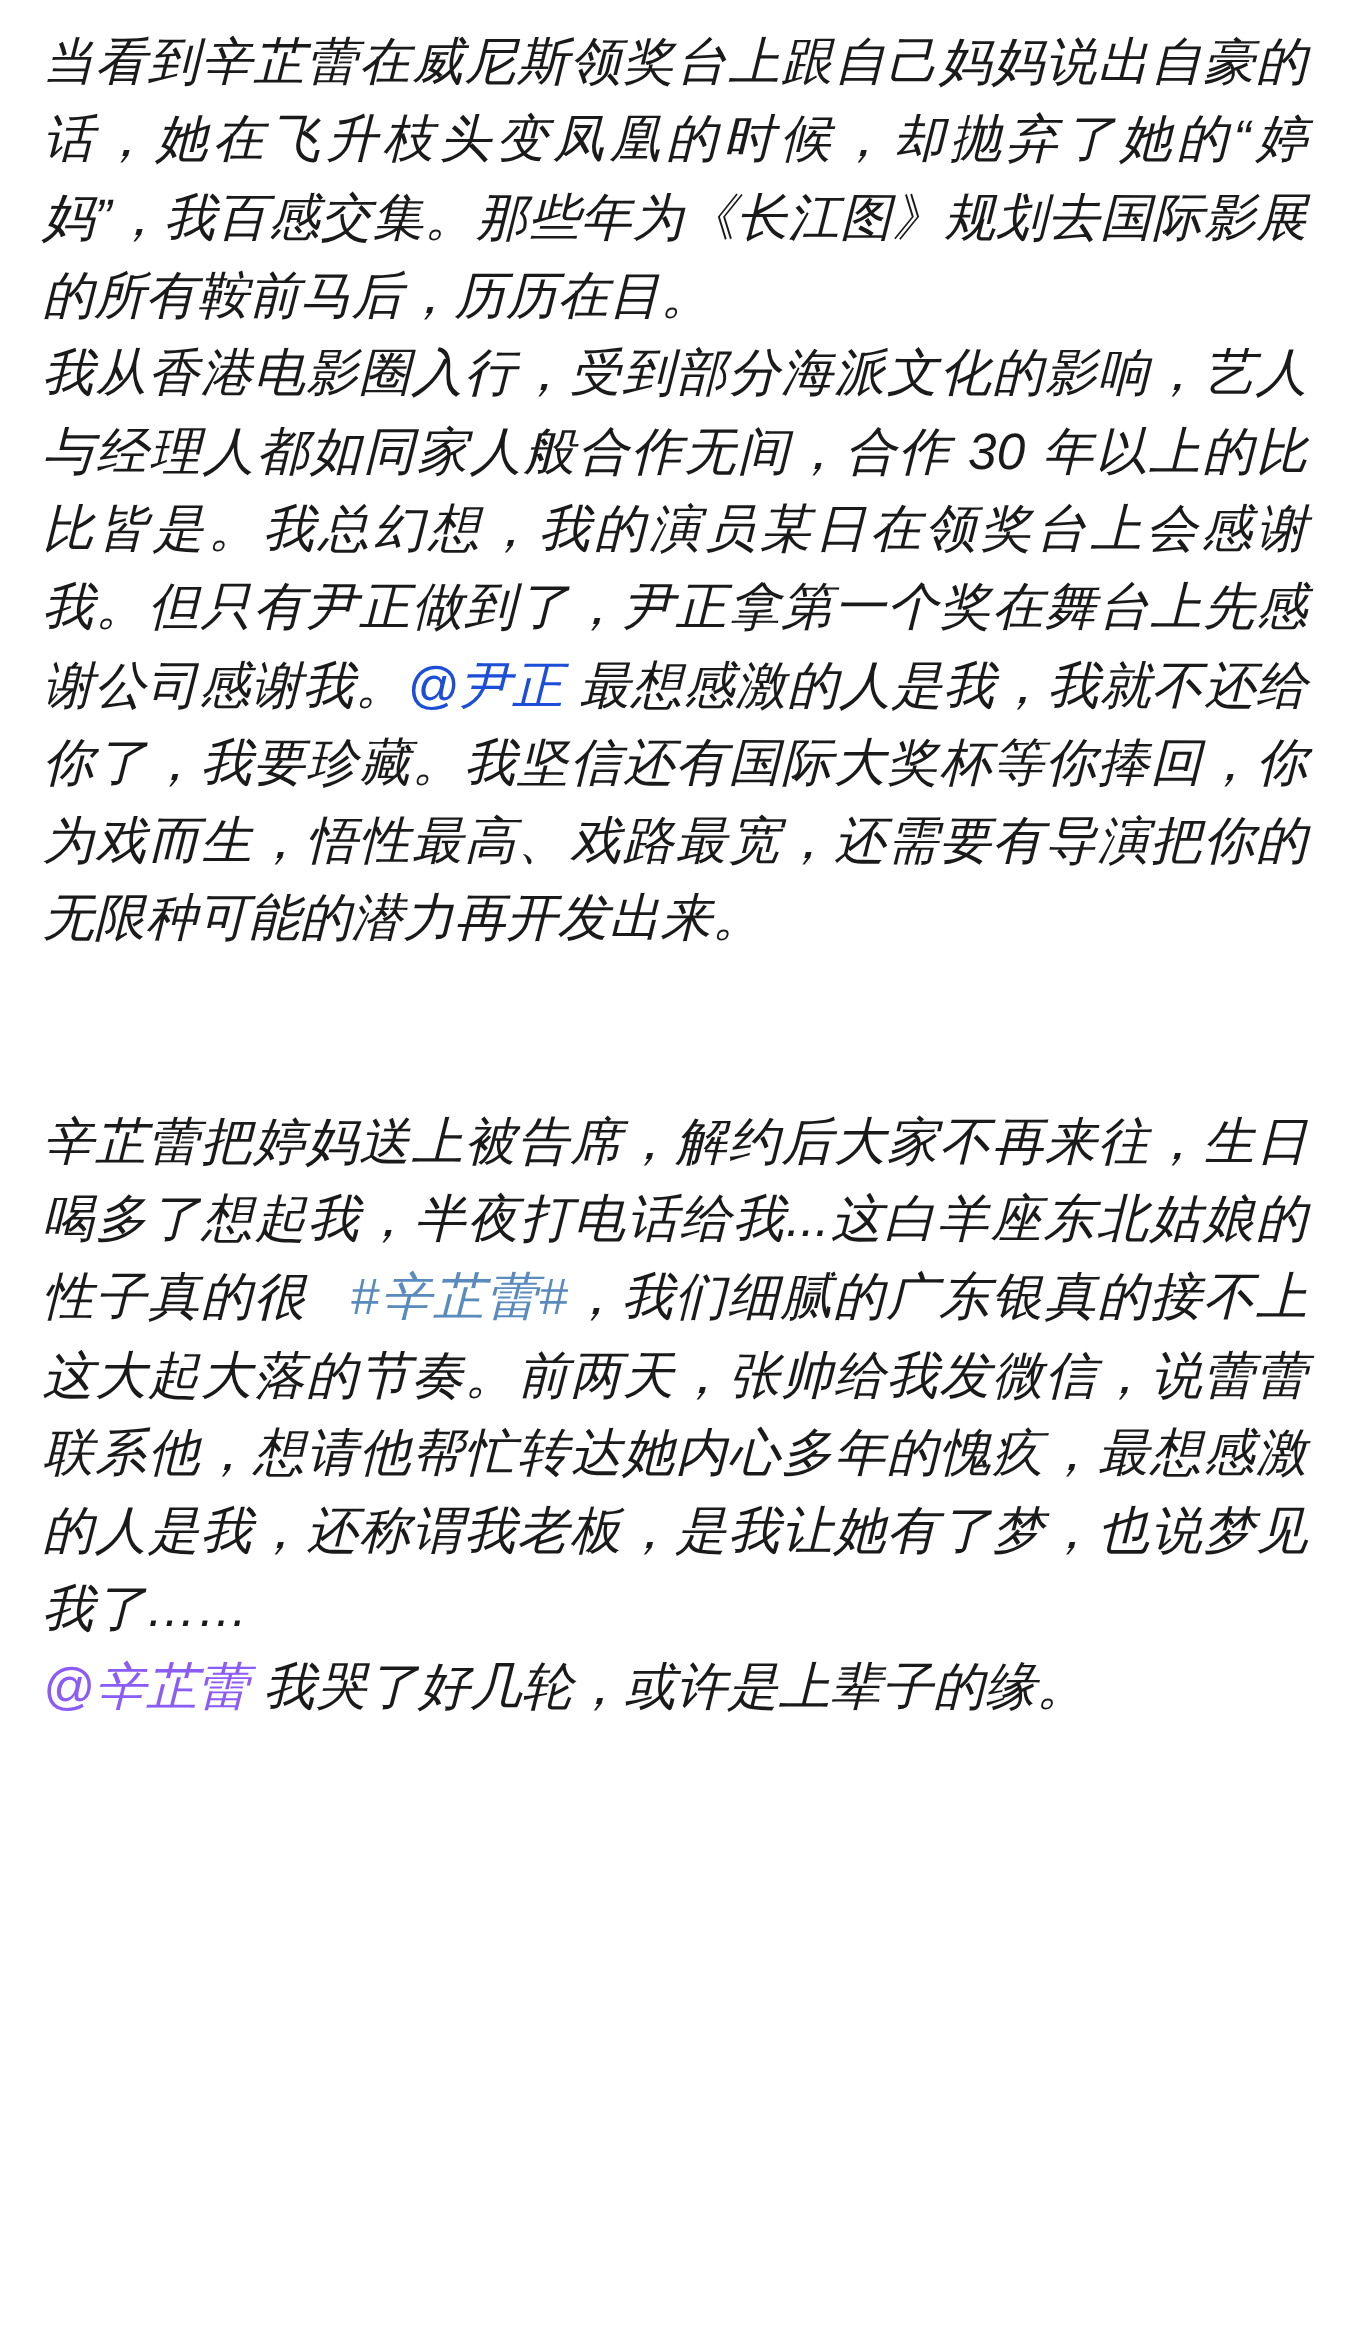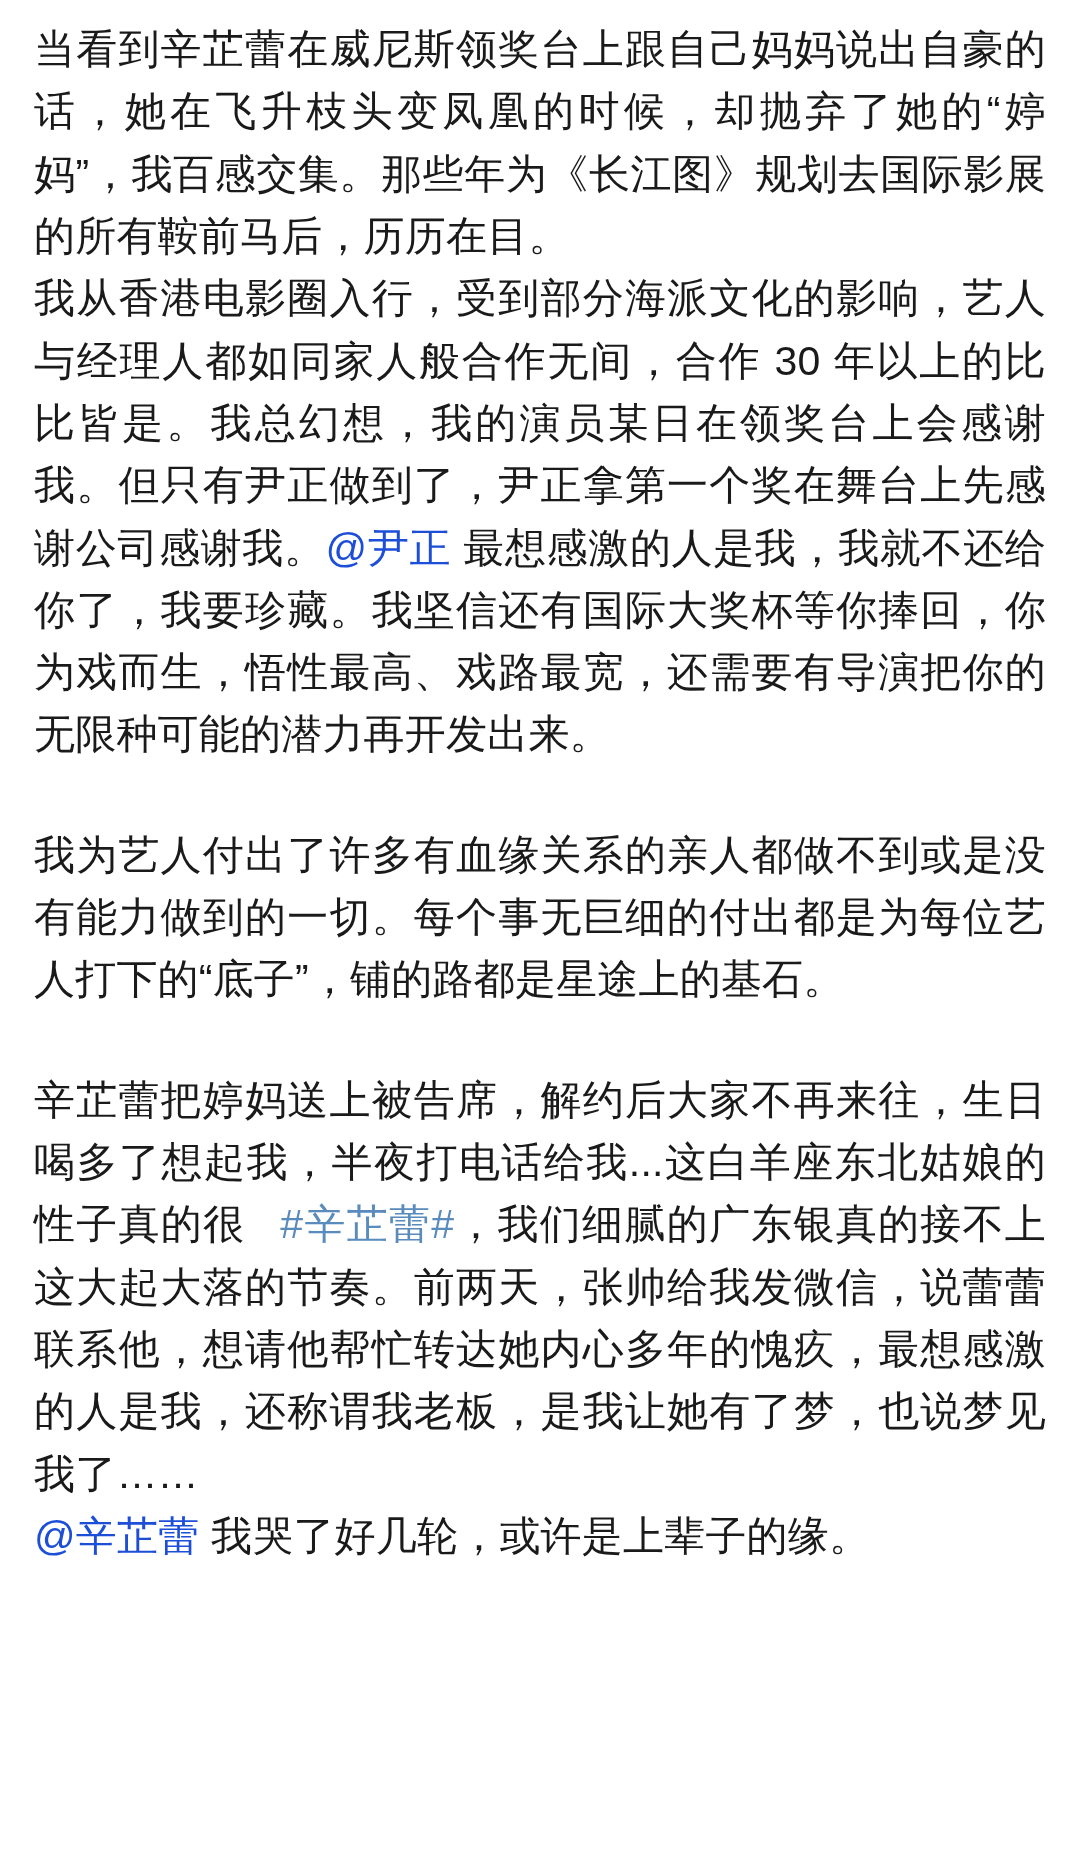--- a/index.html
+++ b/index.html
@@ -21,20 +21,21 @@
     padding: 18px 34px 20px 34px;
   }
   .post-body {
     font-size: 41px;
     line-height: 1.52;
     color: #1a1a1a;
     letter-spacing: 0.2px;
     text-align: justify;
     text-justify: inter-ideograph;
     word-break: break-all;
+    font-style: italic;
   }
   .para {
     margin: 0 0 0 0;
   }
   .para + .para {
     margin-top: 0;
   }
   .spacer {
     height: 58px;
   }
@@ -47,18 +48,17 @@
   }
 </style>
 </head>
 <body>
 
 <div class="page">
   <div class="post-body" id="post-body">
       <p class="para"><span>当看到辛芷蕾在威尼斯领奖台上跟自己妈妈说出自豪的话，她在飞升枝头变凤凰的时候，却抛弃了她的“婷妈”，我百感交集。那些年为《长江图》规划去国际影展的所有鞍前马后，历历在目。</span></p>
       <p class="para"><span>我从香港电影圈入行，受到部分海派文化的影响，艺人与经理人都如同家人般合作无间，合作 30 年以上的比比皆是。我总幻想，我的演员某日在领奖台上会感谢我。但只有尹正做到了，尹正拿第一个奖在舞台上先感谢公司感谢我。</span><span class="mention" style="color: #1d4ed8;">@尹正</span><span> 最想感激的人是我，我就不还给你了，我要珍藏。我坚信还有国际大奖杯等你捧回，你为戏而生，悟性最高、戏路最宽，还需要有导演把你的无限种可能的潜力再开发出来。</span></p>
       <div class="spacer"></div>
-      <p class="para"><span>我为艺人付出了许多有血缘关系的亲人都做不到或是没有能力做到的一切。每个事无巨细的付出都是为每位艺人打下的“底子”，铺的路都是星途上的基石。</span></p>
       <div class="spacer"></div>
       <p class="para"><span>辛芷蕾把婷妈送上被告席，解约后大家不再来往，生日喝多了想起我，半夜打电话给我...这白羊座东北姑娘的性子真的很</span><span class="topic" style="color: rgb(90, 139, 189);">#辛芷蕾#</span><span>，我们细腻的广东银真的接不上这大起大落的节奏。前两天，张帅给我发微信，说蕾蕾联系他，想请他帮忙转达她内心多年的愧疚，最想感激的人是我，还称谓我老板，是我让她有了梦，也说梦见我了……</span></p>
-      <p class="para"><span class="mention" style="color: #1d4ed8; margin-top: 40px;">@辛芷蕾</span><span> 我哭了好几轮，或许是上辈子的缘。</span></p>
+      <p class="para"><span class="mention" style="color: #8b5cf6; margin-top: 40px;">@辛芷蕾</span><span> 我哭了好几轮，或许是上辈子的缘。</span></p>
     </div>
 </div>
 
 </body></html>

